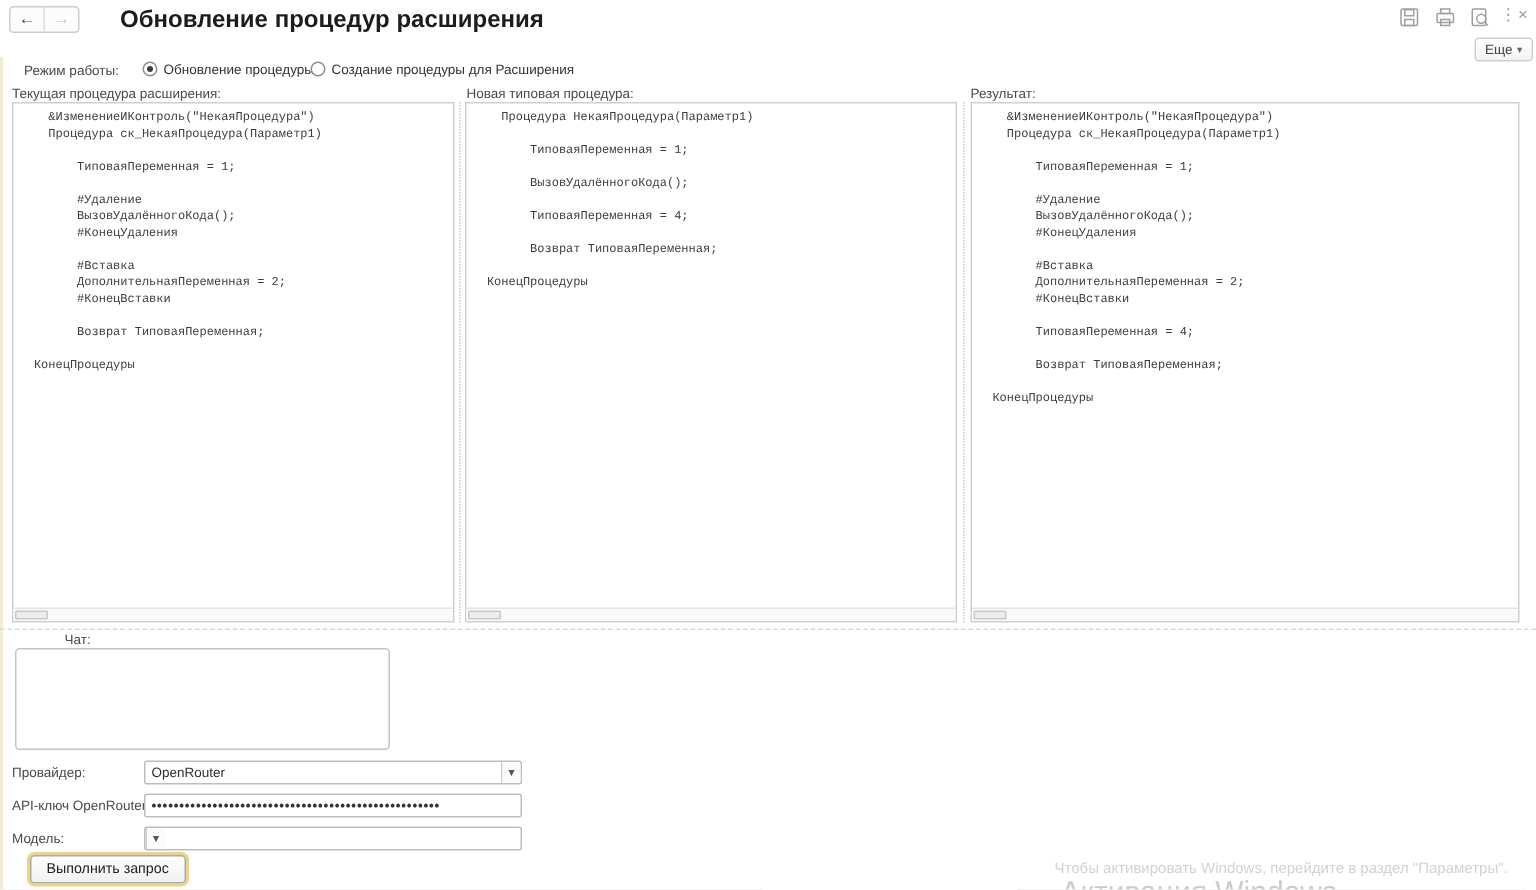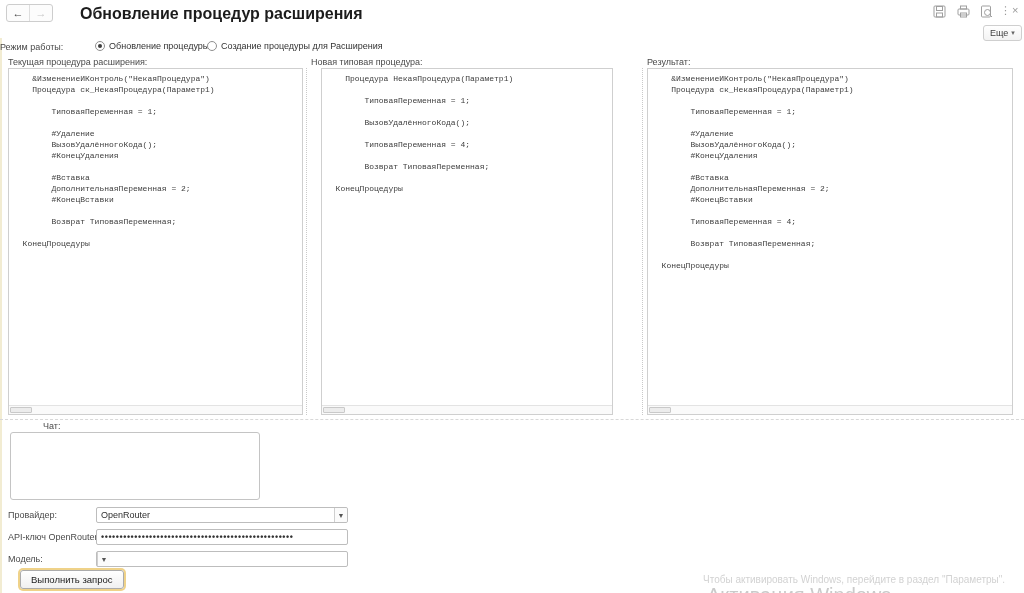--- a/index.html
+++ b/index.html
@@ -99,21 +99,21 @@
     </svg>
   </div>
   <div class="abs glyphicon" style="left:1000px;">⋮</div>
   <div class="abs glyphicon" style="left:1012px;">×</div>
 
   <div class="abs morebtn">
     <span>Еще</span>
     <span class="caret">▾</span>
   </div>
 
-  <div class="abs lbl" style="left:0;top:42px;">Режим работы:</div>
+  <div class="abs lbl" style="left:16px;top:42px;">Режим работы:</div>
   <div class="abs radioitem" style="left:95px;top:41px;">
     <span class="radiocircle">
         <span class="radiodot"></span>
       </span>
     <span class="radiotext">Обновление процедуры</span>
   </div>
   <div class="abs radioitem" style="left:207px;top:41px;">
     <span class="radiocircle"></span>
     <span class="radiotext">Создание процедуры для Расширения</span>
   </div>
@@ -137,21 +137,21 @@
         #КонецВставки
 
         Возврат ТиповаяПеременная;
 
   КонецПроцедуры</pre>
     <div class="hscroll">
         <div class="hthumb"></div>
       </div>
   </div>
   <div class="abs vsplit" style="left:306px;"></div>
-  <div class="abs panel" style="left:321px;width:292px;">
+  <div class="abs panel" style="left:310px;width:328px;">
     <pre>    Процедура НекаяПроцедура(Параметр1)
 
         ТиповаяПеременная = 1;
 
         ВызовУдалённогоКода();
 
         ТиповаяПеременная = 4;
 
         Возврат ТиповаяПеременная;
 

